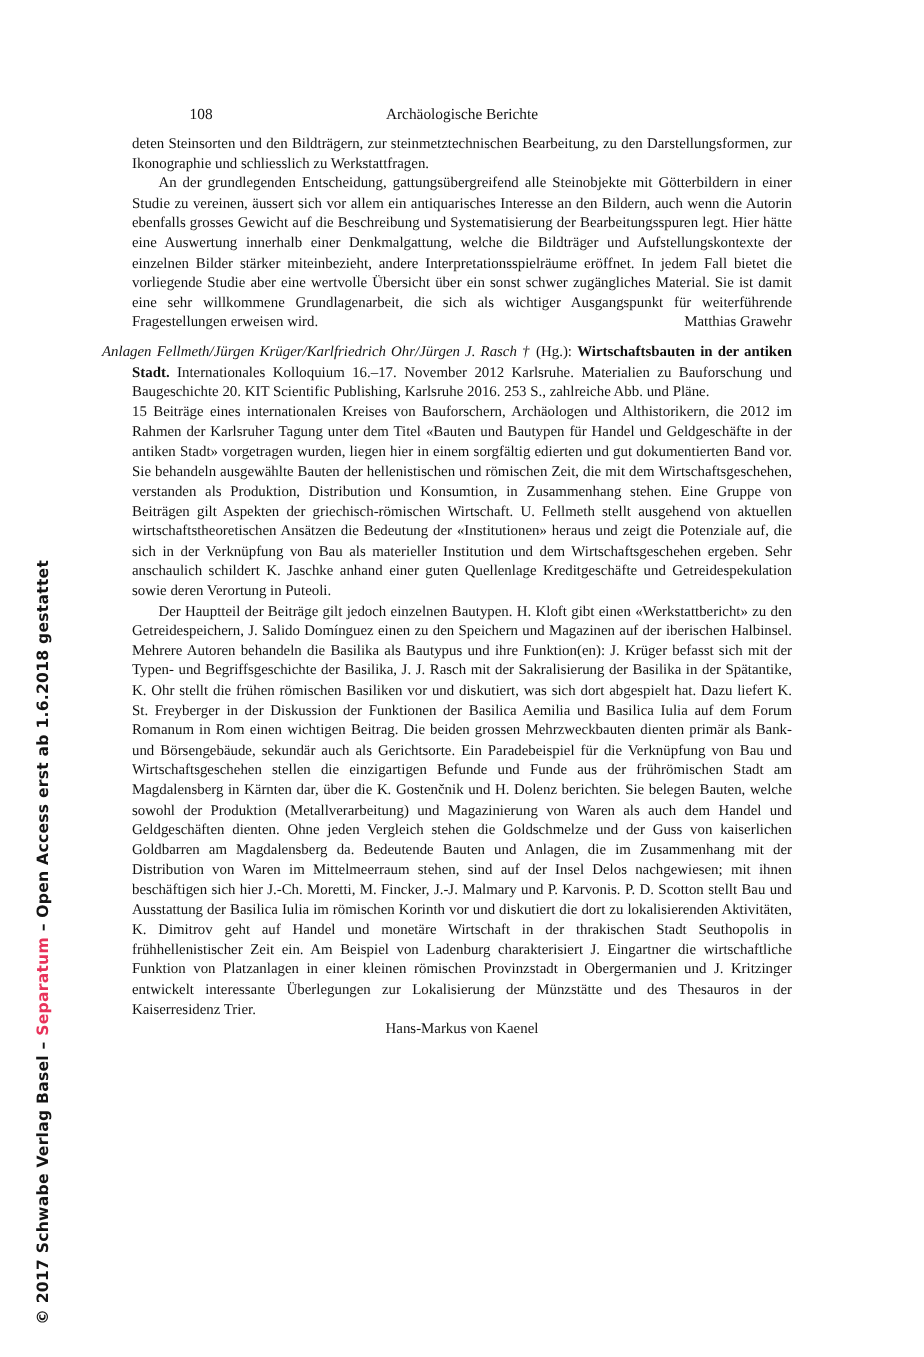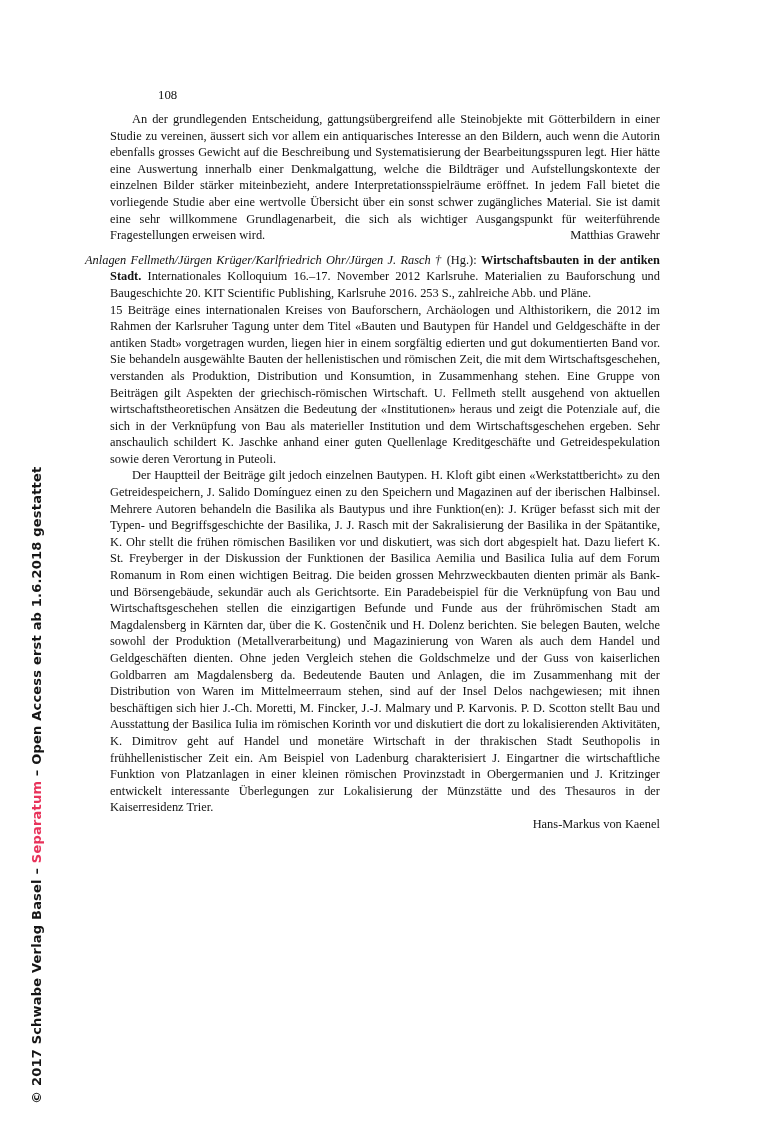--- a/index.html
+++ b/index.html
@@ -53,21 +53,21 @@
     margin: 0;
     padding: 0;
   }
   .par-indent {
     text-indent: 22px;
   }
   .sig-inline {
     float: right;
   }
   .sig-line {
-    text-align: right;
+    text-align: center;
   }
   .bib-entry {
     margin-top: 8px !important;
     padding-left: 25px;
     text-indent: -25px;
   }
   .bib-editors {
     font-style: italic;
   }
   .bib-title {
@@ -95,24 +95,26 @@
 <body>
 
 <div class="page" style="color: rgb(18, 18, 18); background: rgb(255, 255, 255);">
 
   <div class="sidebar-copyright">
     <span>© 2017 Schwabe Verlag Basel – </span><span class="separatum">Separatum</span><span> – Open Access erst ab 1.6.2018 gestattet</span>
   </div>
 
   <div class="page-header">
     <span class="page-number">108</span>
+    <span class="running-title">Archäologische Berichte</span>
   </div>
 
   <div class="text-column">
 
+    <p>deten Steinsorten und den Bildträgern, zur steinmetztechnischen Bearbeitung, zu den Darstellungsformen, zur Ikonographie und schliesslich zu Werkstattfragen.</p>
 
     <p class="par-indent">
       <span>An der grundlegenden Entscheidung, gattungsübergreifend alle Steinobjekte mit Götterbildern in einer Studie zu vereinen, äussert sich vor allem ein antiquarisches Interesse an den Bildern, auch wenn die Autorin ebenfalls grosses Gewicht auf die Beschreibung und Systematisierung der Bearbeitungsspuren legt. Hier hätte eine Auswertung innerhalb einer Denkmalgattung, welche die Bildträger und Aufstellungskontexte der einzelnen Bilder stärker miteinbezieht, andere Interpretationsspielräume eröffnet. In jedem Fall bietet die vorliegende Studie aber eine wertvolle Übersicht über ein sonst schwer zugängliches Material. Sie ist damit eine sehr willkommene Grundlagenarbeit, die sich als wichtiger Ausgangspunkt für weiterführende Fragestellungen erweisen wird.</span>
       <span class="sig-inline">Matthias Grawehr</span>
     </p>
 
     <p class="bib-entry">
       <span class="bib-editors">Anlagen Fellmeth/Jürgen Krüger/Karlfriedrich Ohr/Jürgen J. Rasch †</span><span> (Hg.): </span><span class="bib-title">Wirtschaftsbauten in der antiken Stadt.</span><span> Internationales Kolloquium 16.–17. November 2012 Karlsruhe. Materialien zu Bauforschung und Baugeschichte 20. KIT Scientific Publishing, Karlsruhe 2016. 253 S., zahlreiche Abb. und Pläne.</span>
     </p>
 

